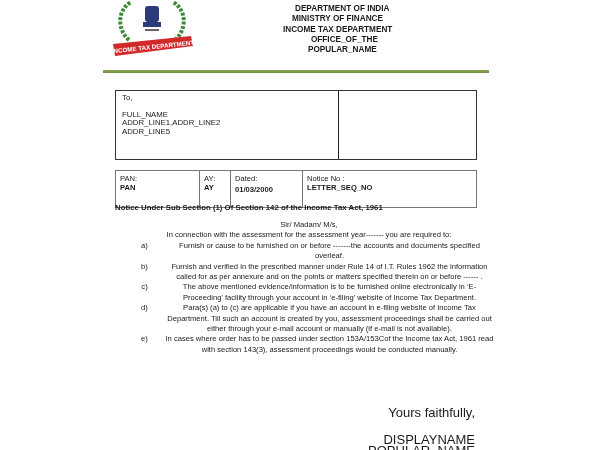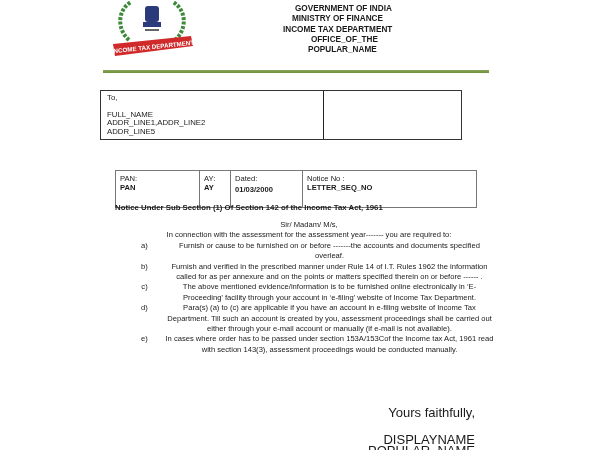--- a/index.html
+++ b/index.html
@@ -10,21 +10,21 @@
     .abs { position: absolute; }
     .logo { left: 107px; top: 0px; width: 90px; height: 60px; }
     .header { left: 270px; top: 4px; width: 200px; text-align: left; font-size: 8.2px; font-weight: bold; line-height: 10.3px; }
     .header div { white-space: nowrap; }
     .h1 { padding-left: 25px; }
     .h2 { padding-left: 22px; }
     .h3 { padding-left: 13px; }
     .h4 { padding-left: 41px; }
     .h5 { padding-left: 38px; }
     .rule { left: 103px; top: 70px; width: 386px; height: 3px; background: linear-gradient(#8aa65a, #6f8f3c); }
-    .addr-box { left: 100px; top: 90px; width: 362px; height: 50px; border: 1.2px solid #333; box-sizing: border-box; display: flex; }
+    .addr-box { left: 115px; top: 90px; width: 362px; height: 70px; border: 1.2px solid #333; box-sizing: border-box; display: flex; }
     .addr-left { width: 223px; border-right: 1.2px solid #222; padding: 3px 6px; box-sizing: border-box; font-size: 7.8px; line-height: 8.6px; }
     .addr-left .to { margin-bottom: 8px; }
     .addr-right { flex: 1; }
     .info-table { left: 115px; top: 170px; width: 362px; height: 38px; border: 1px solid #777; box-sizing: border-box; display: flex; }
     .info-cell { border-right: 1px solid #777; padding: 3px 4px; box-sizing: border-box; font-size: 7.6px; line-height: 9px; }
     .info-cell:last-child { border-right: none; }
     .info-cell .val { font-weight: bold; }
     .c1 { width: 84px; } .c2 { width: 31px; } .c3 { width: 72px; } .c4 { flex: 1; }
     .c3 .val { margin-top: 2px; }
     .notice-title { left: 115px; top: 203px; width: 362px; text-align: left; font-size: 7.8px; font-weight: bold; }
@@ -43,21 +43,21 @@
     <path d="M68 40 C80 30 80 10 66 2" stroke="#3e8a3a" stroke-width="4" fill="none" stroke-dasharray="3 1.5"></path>
     <rect x="38" y="6" width="14" height="16" rx="3" fill="#2a3a7a"></rect>
     <rect x="36" y="22" width="18" height="5" fill="#2a3a7a"></rect>
     <rect x="38" y="29" width="14" height="2" fill="#666"></rect>
     <path d="M6 44 L84 36 L86 46 L8 56 Z" fill="#d02a2a"></path>
     <text x="46" y="49" font-size="6.2" font-weight="bold" fill="#ffffff" text-anchor="middle" transform="rotate(-6 46 47)" font-family="Liberation Sans, sans-serif">INCOME TAX DEPARTMENT</text>
   </svg>
 </div>
 
 <div class="abs header">
-  <div class="h1">GOVERNMENT OF INDIA</div>
+  <div class="h1">DEPARTMENT OF INDIA</div>
   <div class="h2">MINISTRY OF FINANCE</div>
   <div class="h3">INCOME TAX DEPARTMENT</div>
   <div class="h4">OFFICE_OF_THE</div>
   <div class="h5">POPULAR_NAME</div>
 </div>
 <div class="abs rule"></div>
 
 <div class="abs addr-box">
   <div class="addr-left">
     <div class="to">To,</div>

